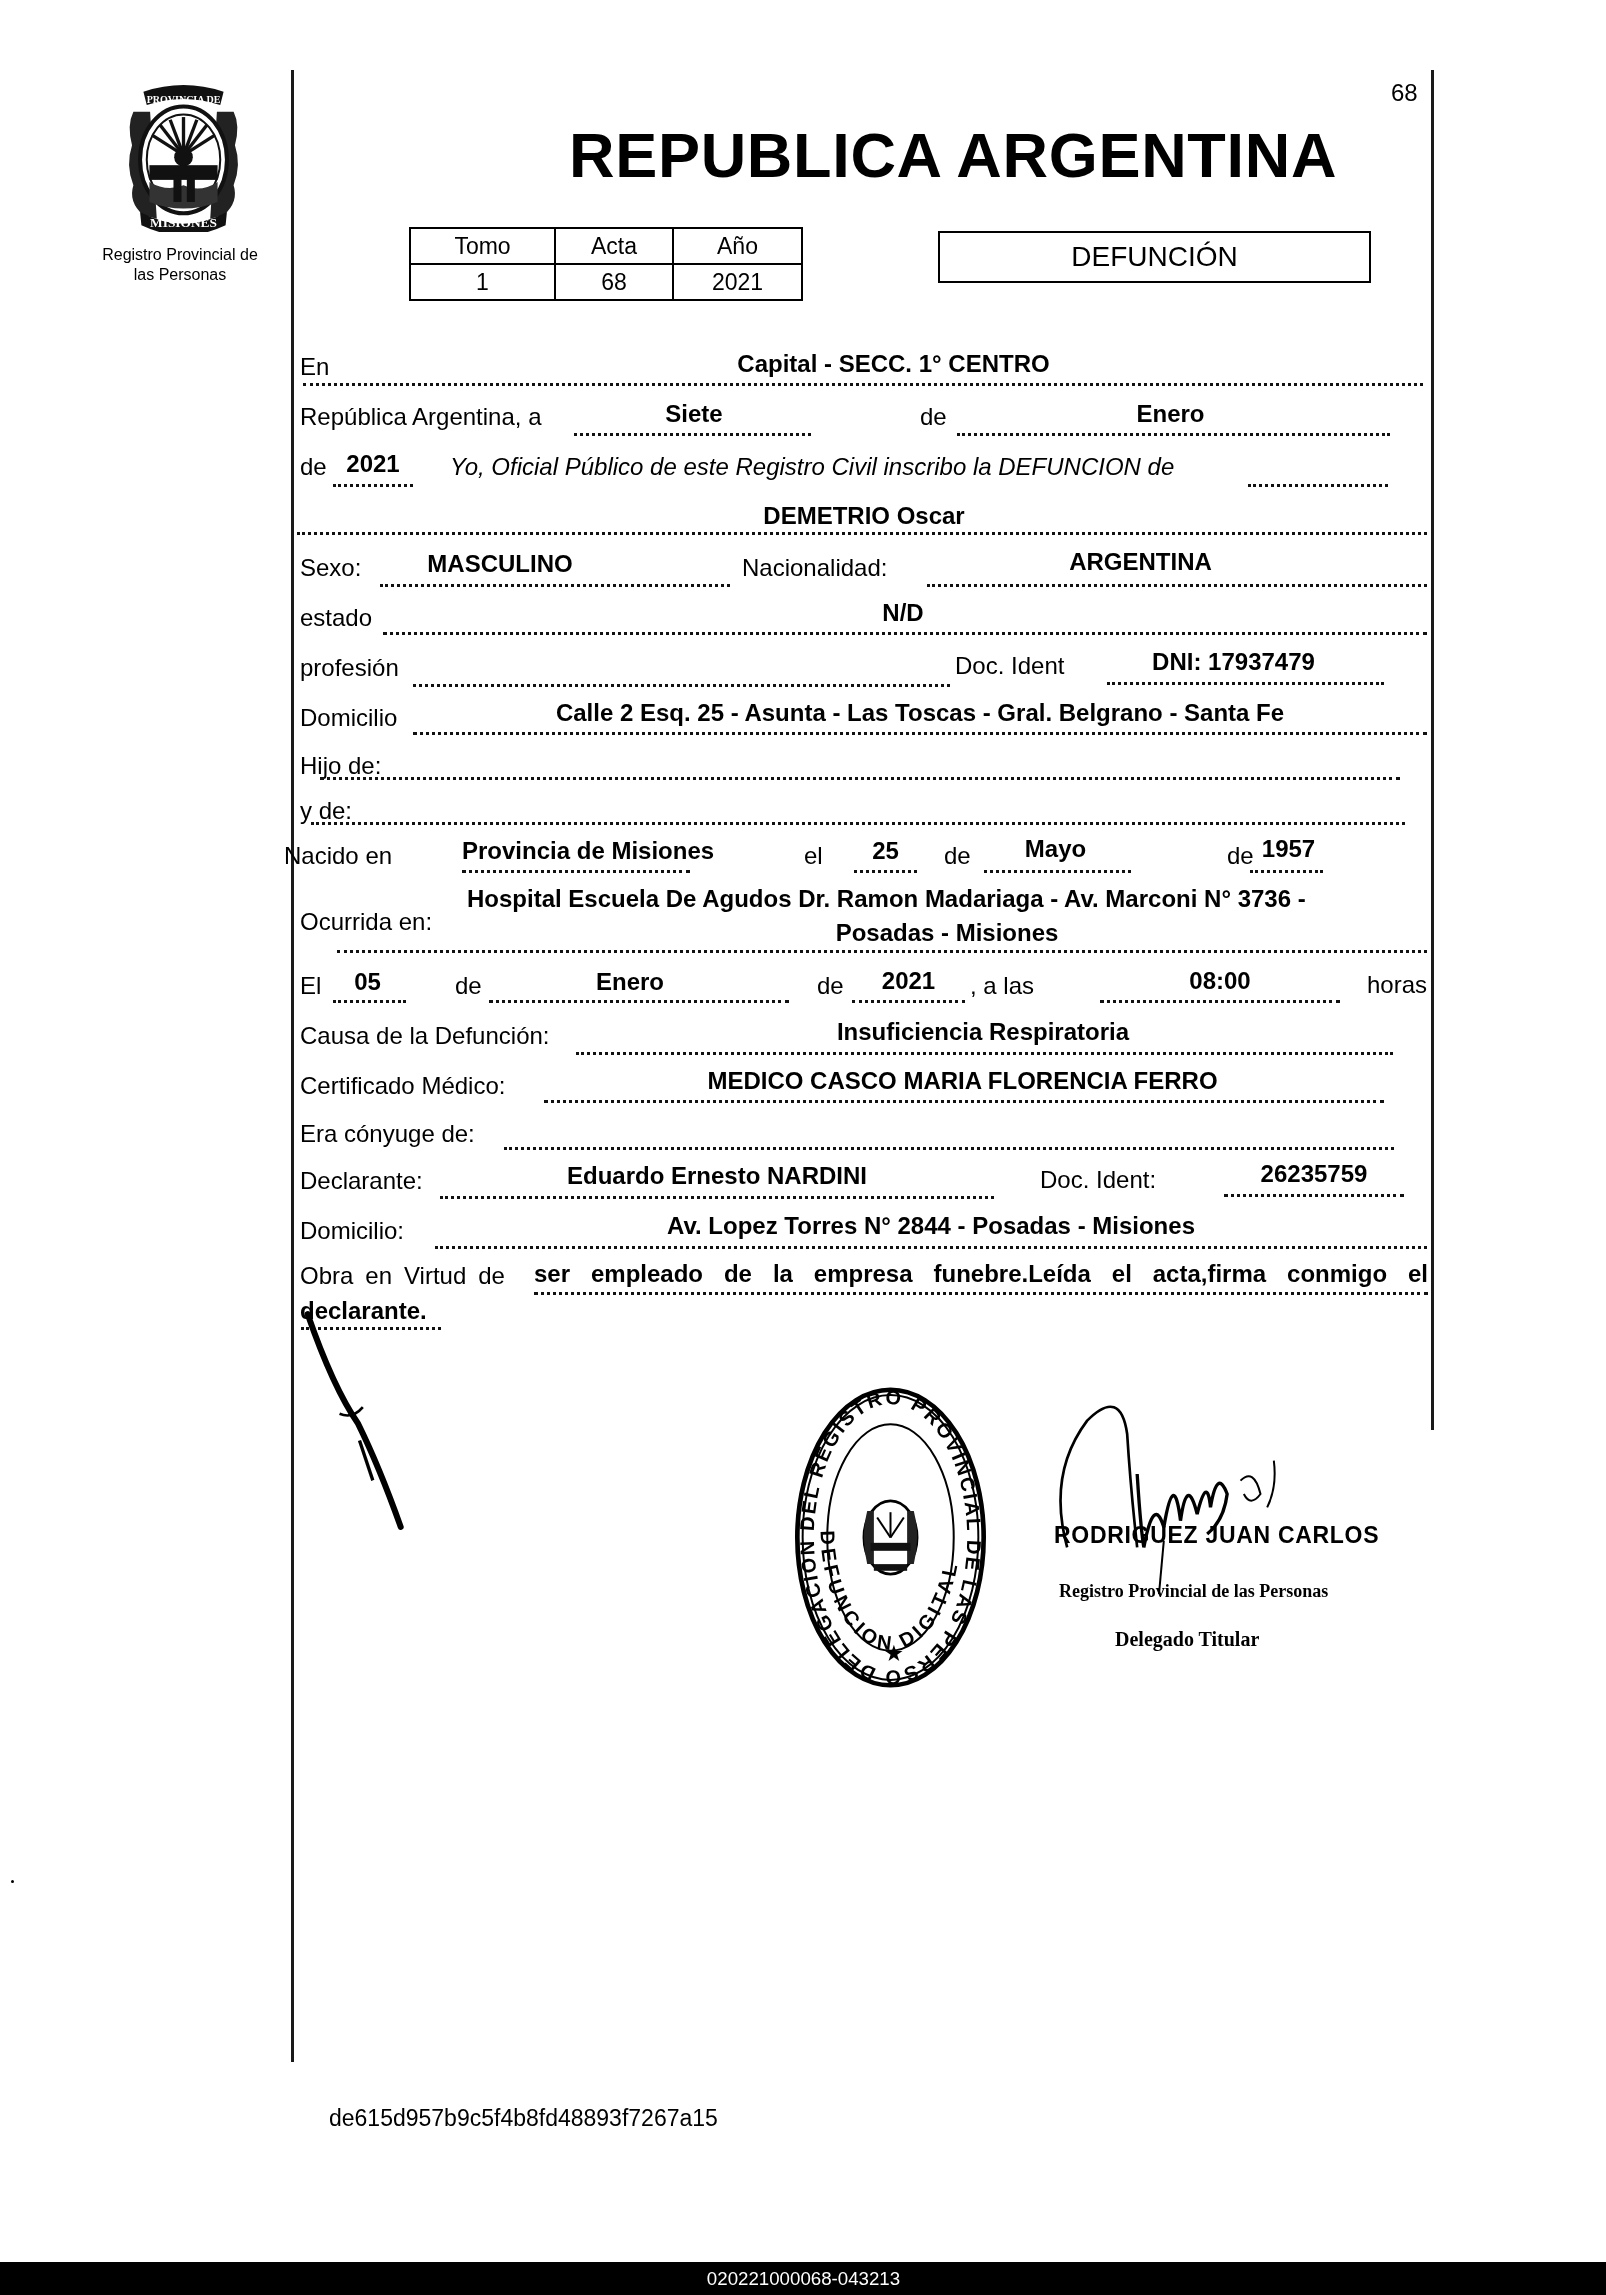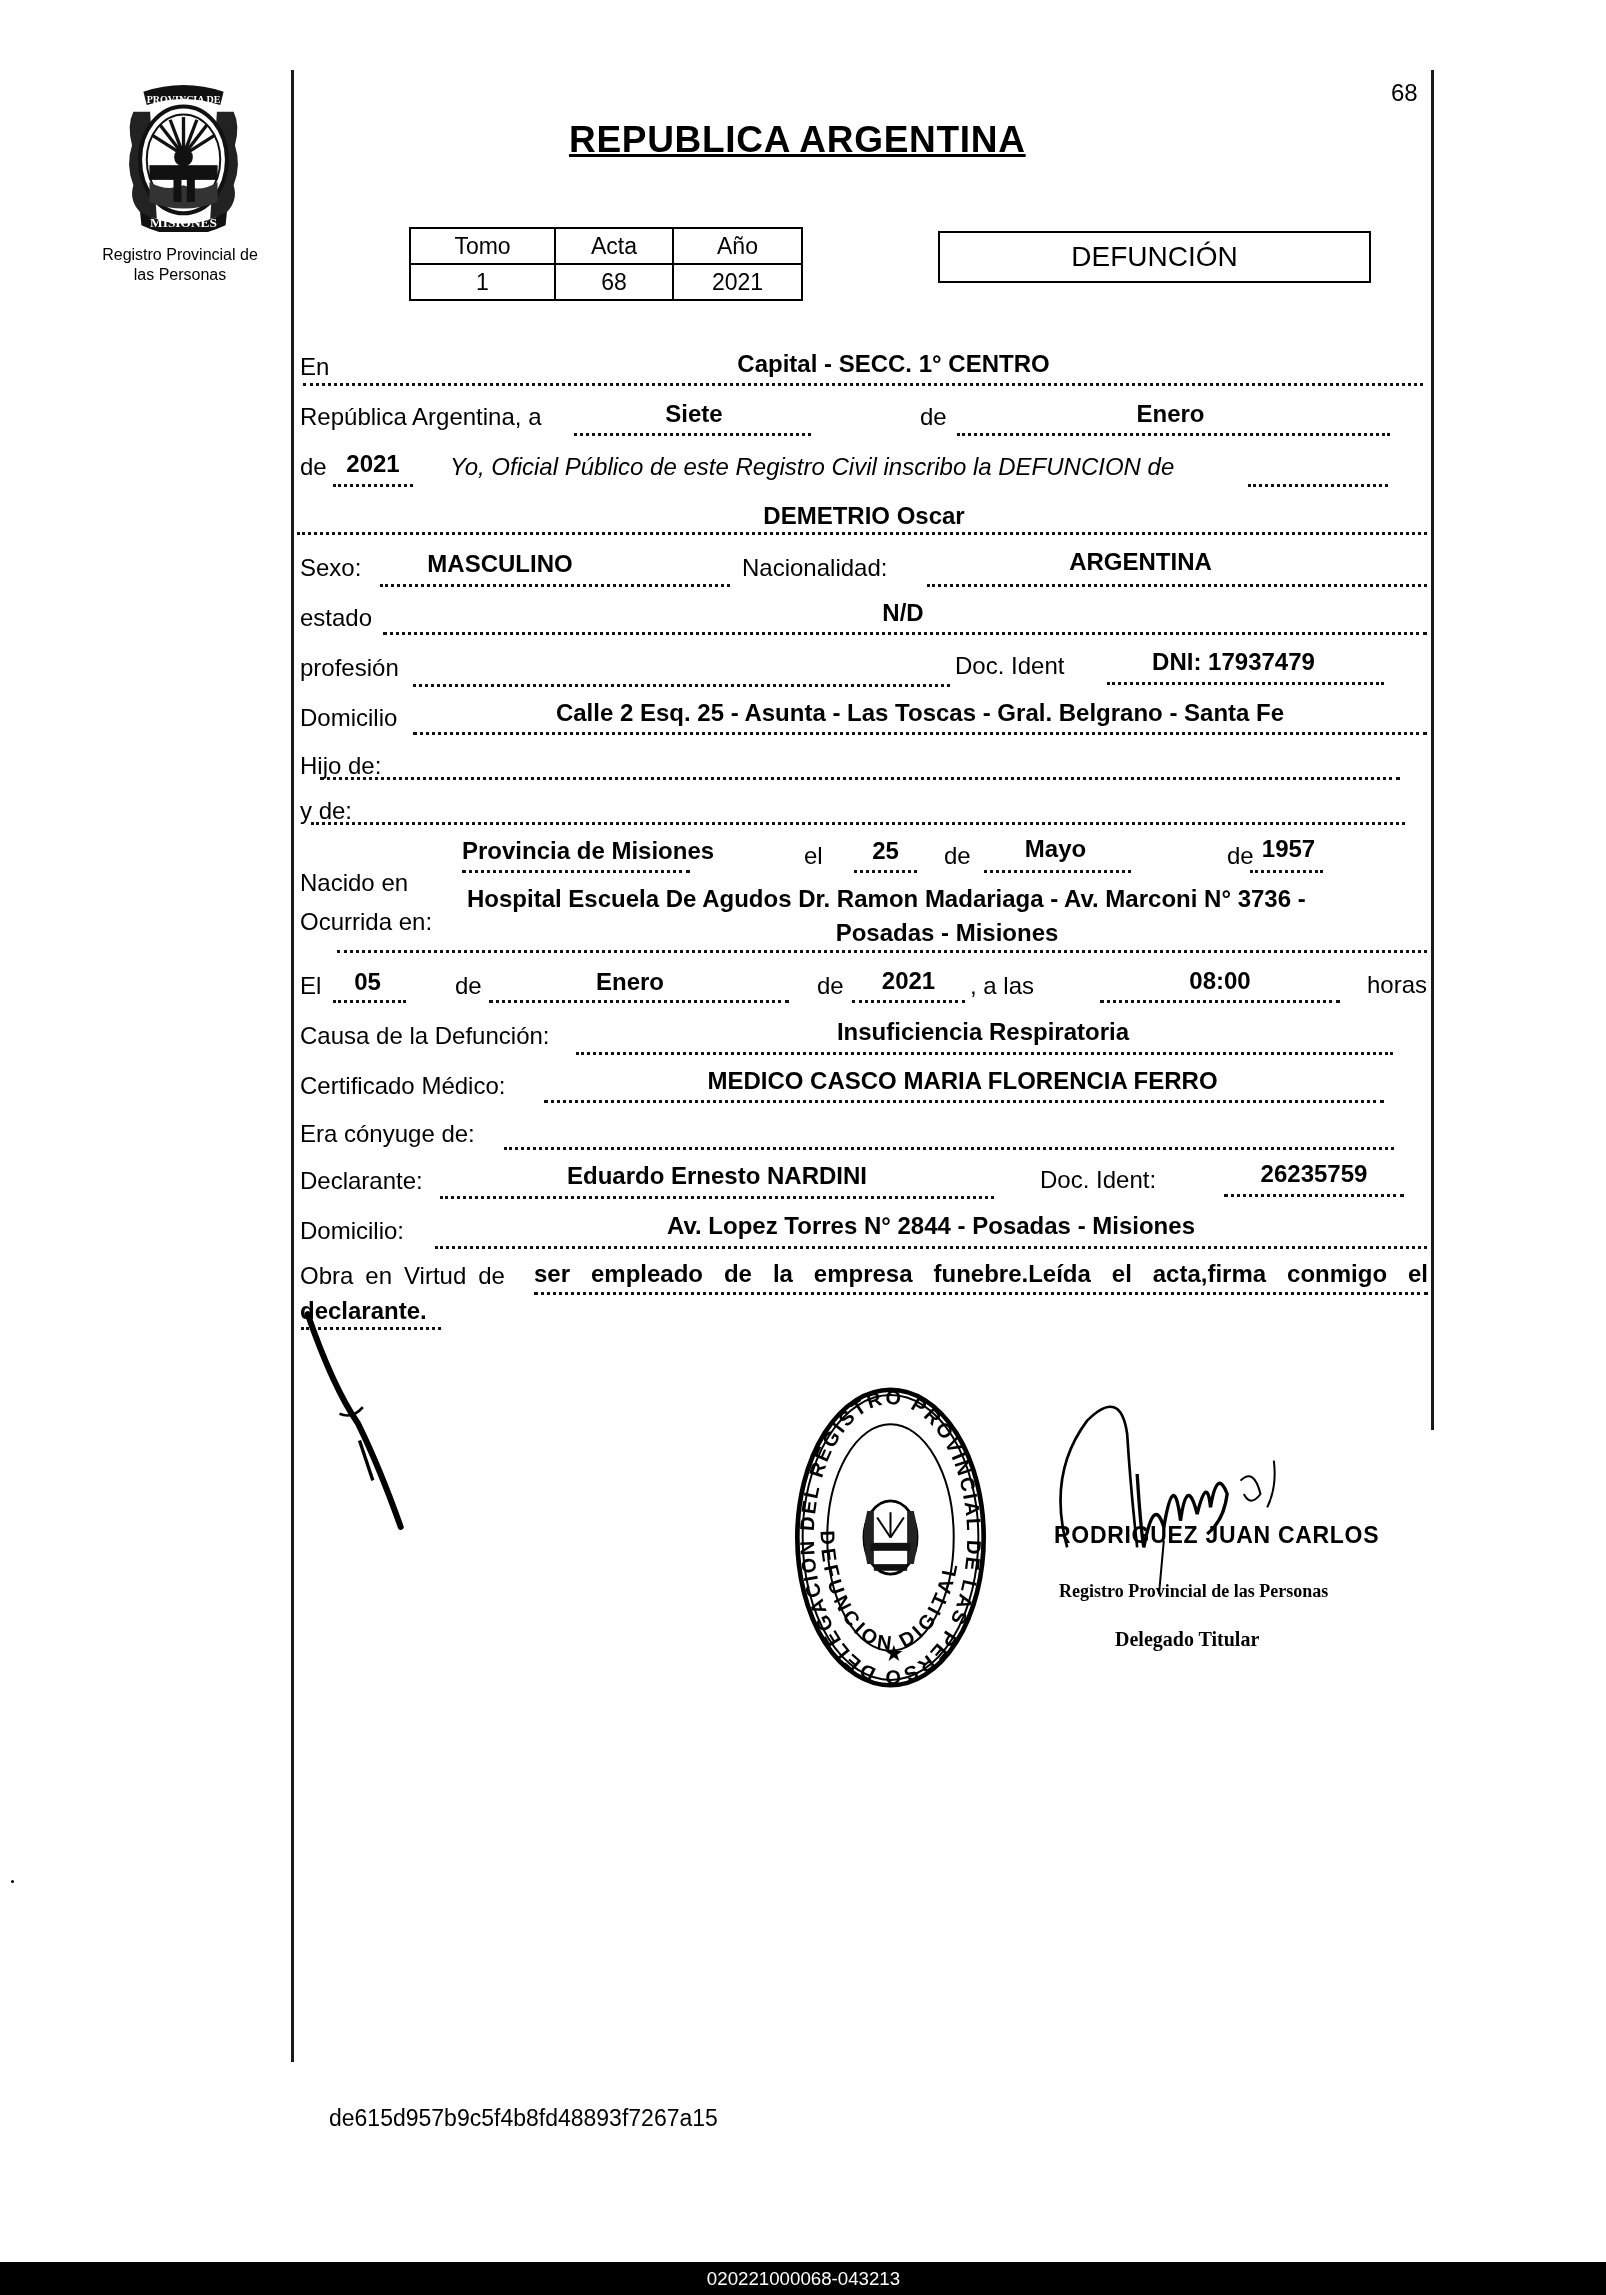--- a/index.html
+++ b/index.html
@@ -3,21 +3,21 @@
 <meta charset="utf-8">
 <style>
   html, body { margin:0; padding:0; background:#ffffff; }
   body { width:1607px; height:2295px; position:relative; overflow:hidden;
          font-family:"Liberation Sans", sans-serif; color:#000; }
   .abs { position:absolute; }
   .vline { position:absolute; width:3.3px; background:#1a1a1a; }
   .dots { position:absolute; height:0; border-bottom:3.3px dotted #111; }
   .lbl { position:absolute; font-size:24px; white-space:nowrap; font-stretch:condensed; }
   .val { position:absolute; font-size:24px; font-weight:bold; white-space:nowrap; text-align:center; }
-  .title { position:absolute; left:569px; top:119px; font-size:37px; font-weight:bold; letter-spacing:0.7px;text-decoration:underline; }
+  .title { position:absolute; left:569px; top:119px; font-size:63px; font-weight:bold; letter-spacing:0.7px; }
   .pageno { position:absolute; left:1391px; top:79px; font-size:24px; }
   .logo-caption { position:absolute; left:80px; top:245px; width:200px; font-size:16px; text-align:center; line-height:20px; }
   table.reg { position:absolute; left:409px; top:227px; border-collapse:collapse; }
   table.reg td { border:2.7px solid #000; font-size:23px; text-align:center; padding:0; height:34px; }
   .defbox { position:absolute; left:938px; top:231px; width:429px; height:48px; border:2.7px solid #000;
             font-size:28px; text-align:center; line-height:48px; }
   .hash { position:absolute; left:329px; top:2105px; font-size:23px; }
   .footer { position:absolute; left:0; top:2262px; width:1607px; height:33px; background:#000; color:#fff;
             text-align:center; font-size:18.7px; line-height:33px; font-family:"Liberation Sans Narrow","Liberation Sans", sans-serif; }
   .sig-name { position:absolute; font-family:"Liberation Serif", serif; font-weight:bold; white-space:nowrap; }
@@ -123,21 +123,21 @@
 <div class="dots" style="left:413px; top:732px; width:1014px;"></div>
 
 <div class="lbl" style="left:300px; top:752px;">Hijo de:</div>
 <div class="val" style="left:320px; top:747px; width:1080px;"></div>
 <div class="dots" style="left:320px; top:777px; width:1080px;"></div>
 
 <div class="lbl" style="left:300px; top:797px;">y de:</div>
 <div class="val" style="left:311px; top:794px; width:1094px;"></div>
 <div class="dots" style="left:311px; top:822px; width:1094px;"></div>
 
-<div class="lbl" style="left:300px; top:842px;margin-top:27px;">Nacido en</div>
+<div class="lbl" style="left:284px; top:842px;">Nacido en</div>
 <div class="val" style="left:462px; top:837px; width:1ub0px; width:220px; text-align:left;">Provincia de Misiones</div>
 <div class="dots" style="left:462px; top:870px; width:228px;"></div>
 <div class="lbl" style="left:804px; top:842px;">el</div>
 <div class="val" style="left:854px; top:837px; width:63px;">25</div>
 <div class="dots" style="left:854px; top:870px; width:63px;"></div>
 <div class="lbl" style="left:944px; top:842px;">de</div>
 <div class="val" style="left:984px; top:835px; width:143px;">Mayo</div>
 <div class="dots" style="left:984px; top:870px; width:147px;"></div>
 <div class="lbl" style="left:1227px; top:842px;">de</div>
 <div class="val" style="left:1252px; top:835px; width:73px;">1957</div>

